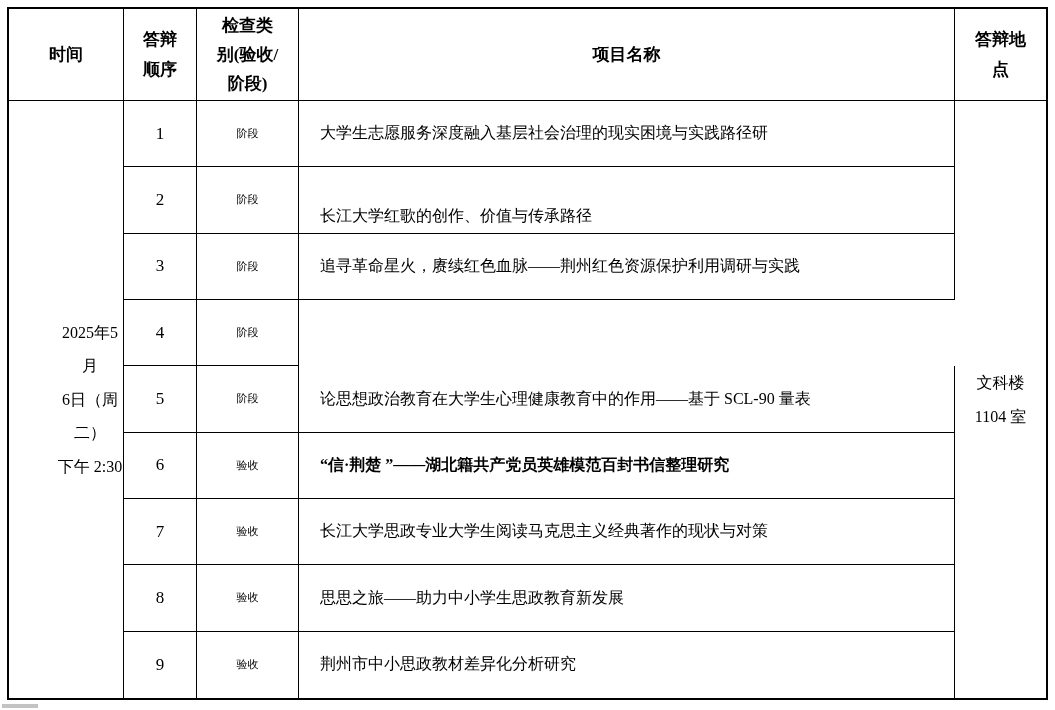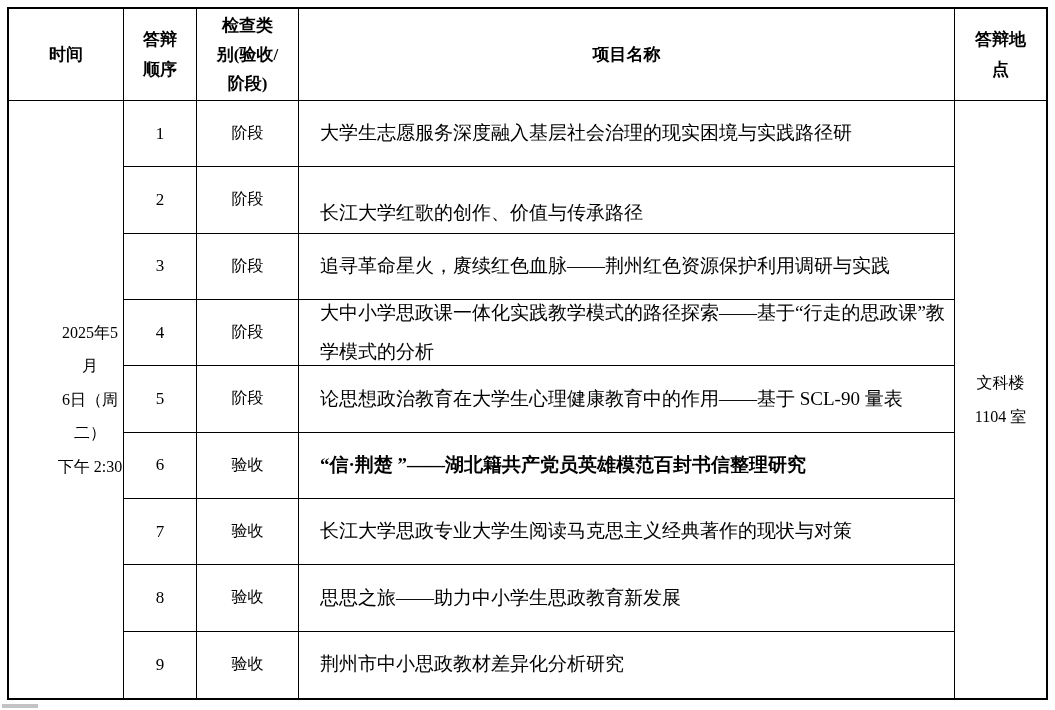--- a/index.html
+++ b/index.html
@@ -30,26 +30,26 @@
     text-align:center;
     overflow:hidden;
   }
   .cell.last-col { border-right:none; }
   .cell.no-bottom { border-bottom:none; }
   .hdr { font-weight:bold; font-size:17px; line-height:1.72; }
   .hdr.wrap-order   { word-break:break-all; padding:0 15px;text-align:center; }
   .hdr.wrap-cat     { word-break:break-all; padding:0 19px; }
   .hdr.wrap-loc     { word-break:break-all; padding:4px 18px; }
   .num  { font-size:17px; }
-  .cat  { font-size:16px;text-align:center; }
+  .cat  { font-size:11px;text-align:center; }
   .proj {
     align-items:flex-start; justify-content:center;
     text-align:left;
     padding:0 6px 0 21px;
-    font-size:19px; line-height:2.05;
+    font-size:16px; line-height:2.05;
   }
   .merged { font-size:16px; line-height:2.1; }
   .merged span { display:block; }
   .scroll-frag {
     position:absolute; left:2px; top:704px;
     width:36px; height:4px;
     background:#c3c3c3;
   }
 </style>
 </head>
@@ -113,23 +113,20 @@
   <div class="cell proj" style="grid-column:4; grid-row:4;">
       <span>追寻革命星火，赓续红色血脉——荆州红色资源保护利用调研与实践</span>
     </div>
 
   <div class="cell num" style="grid-column:2; grid-row:5;">
       <span>4</span>
     </div>
   <div class="cell cat" style="grid-column:3; grid-row:5;">
       <span>阶段</span>
     </div>
-  <div class="cell proj" style="grid-column:4; grid-row:5;">
-      <span>大中小学思政课一体化实践教学模式的路径探索——基于“行走的思政课”教学模式的分析</span>
-    </div>
 
   <div class="cell num" style="grid-column:2; grid-row:6;">
       <span>5</span>
     </div>
   <div class="cell cat" style="grid-column:3; grid-row:6;">
       <span>阶段</span>
     </div>
   <div class="cell proj" style="grid-column:4; grid-row:6;">
       <span>论思想政治教育在大学生心理健康教育中的作用——基于 SCL-90 量表</span>
     </div>

